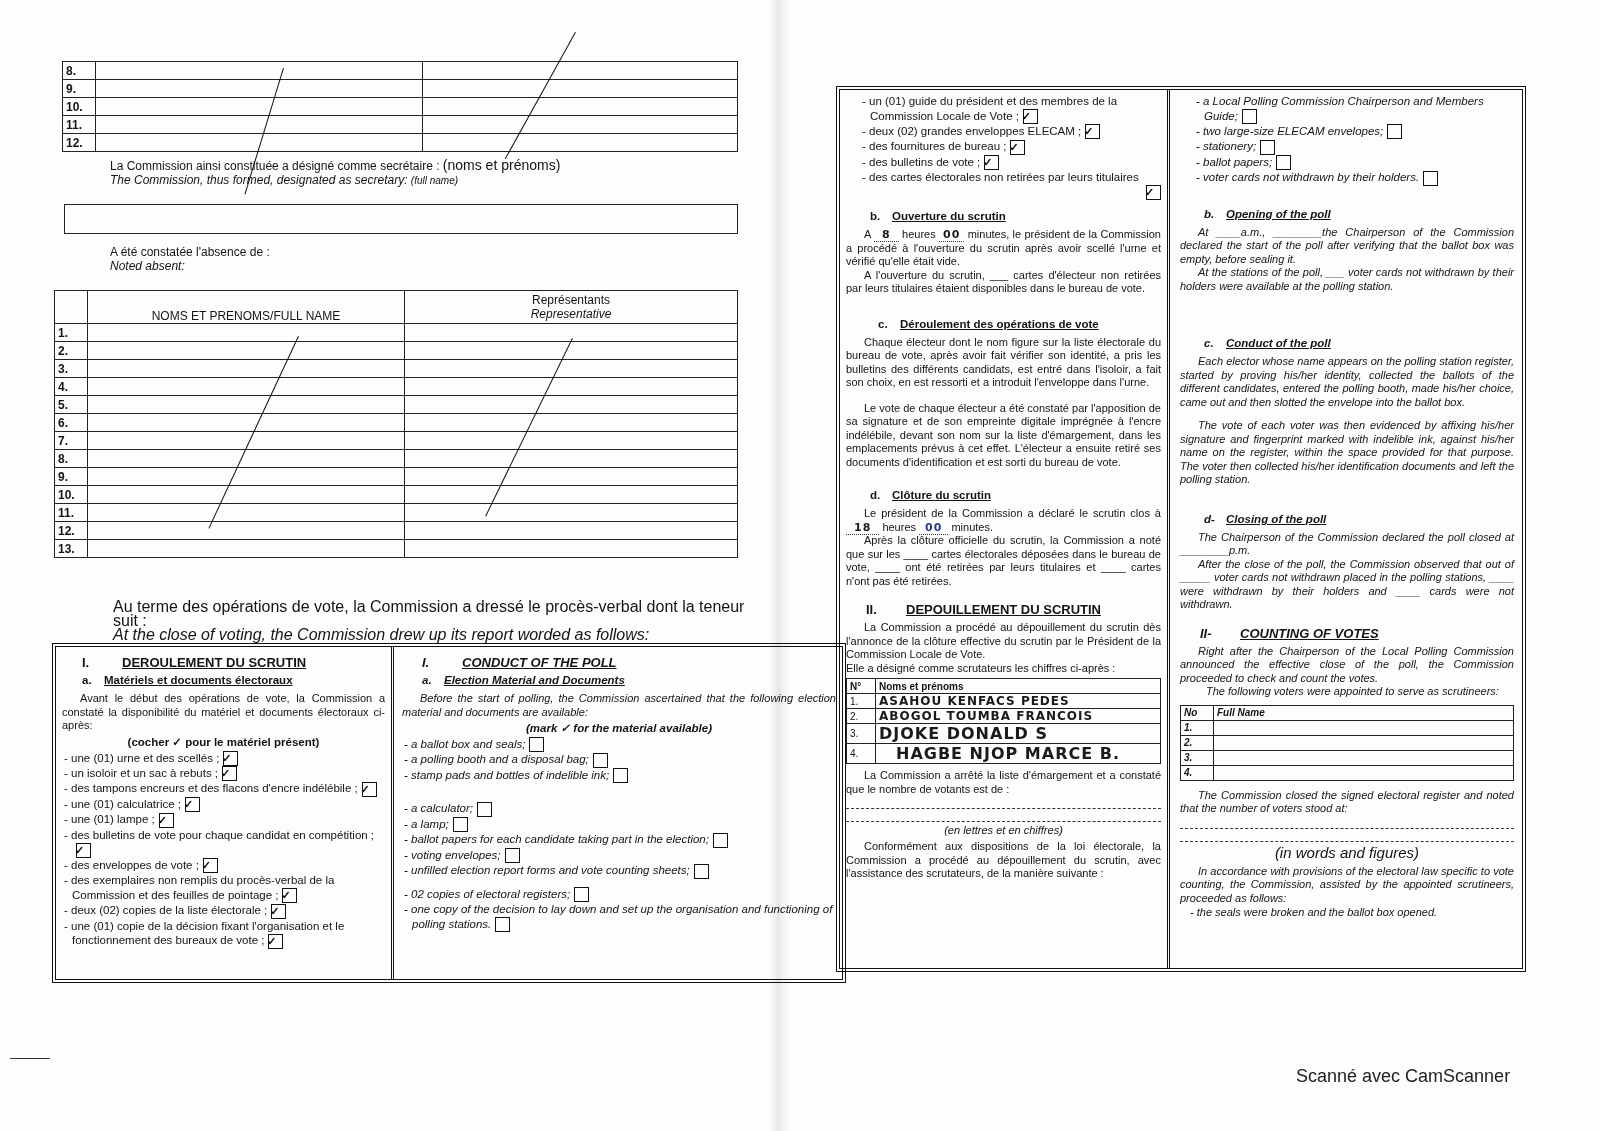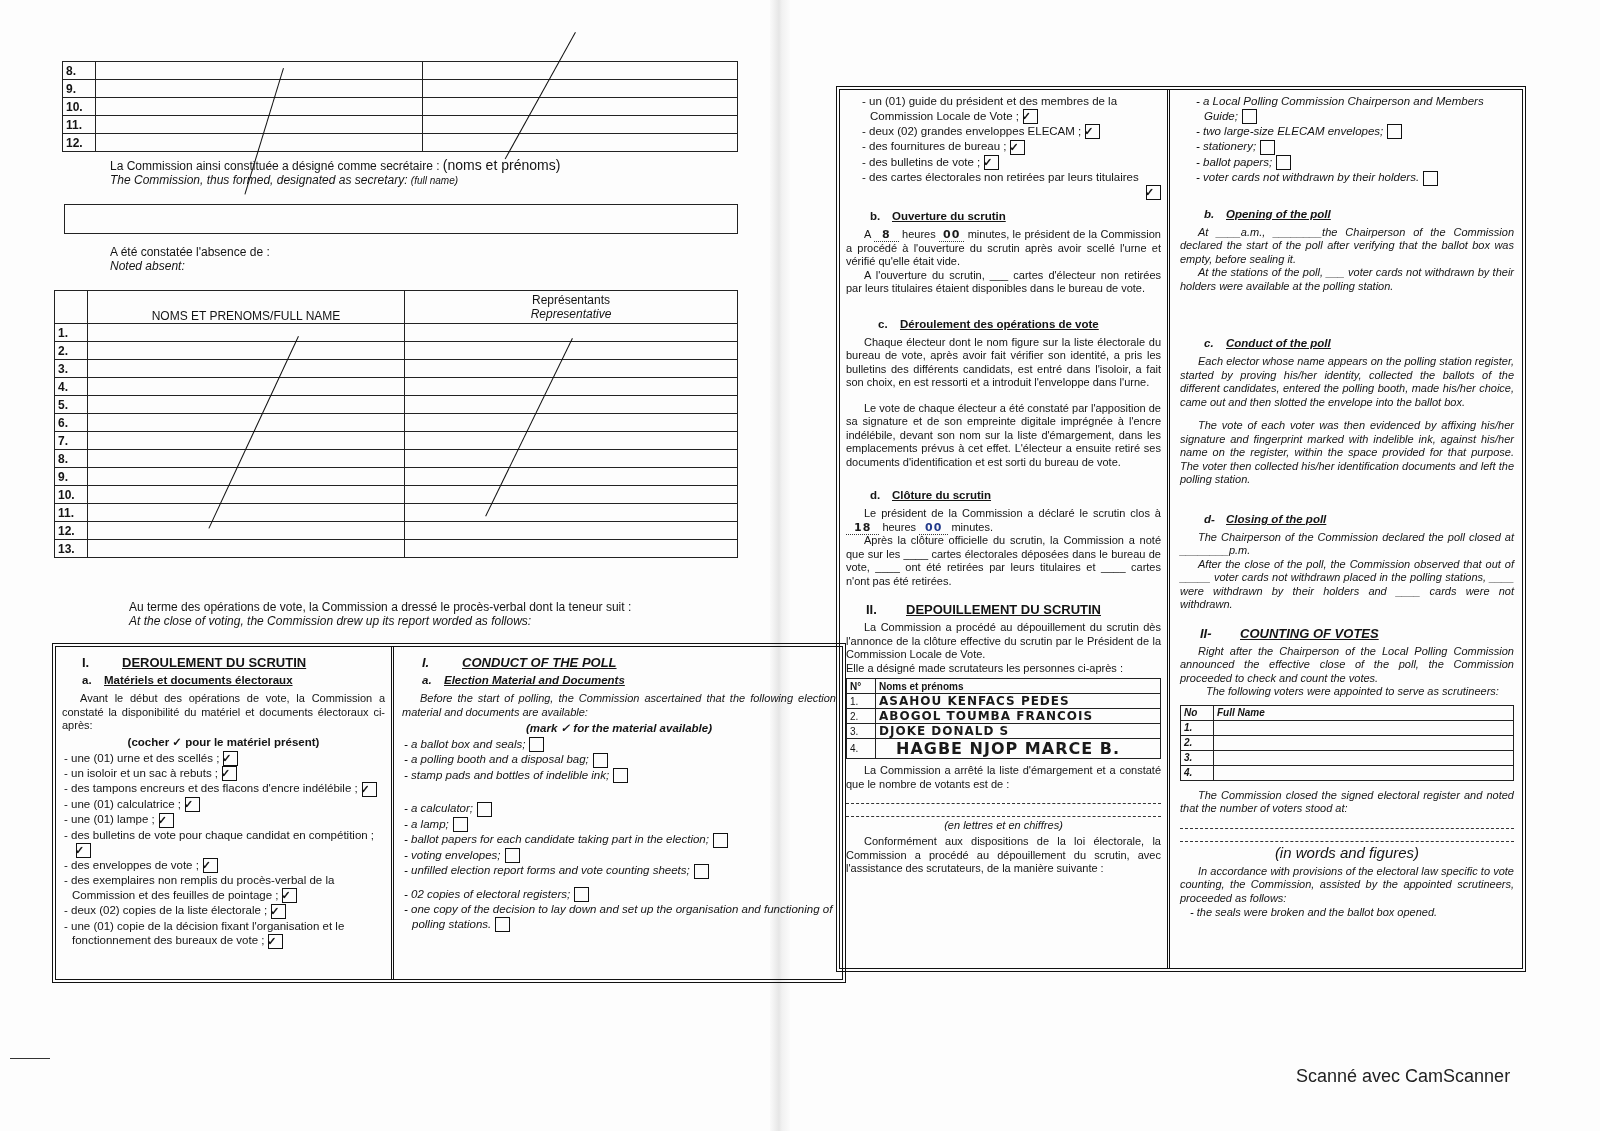--- a/index.html
+++ b/index.html
@@ -155,21 +155,21 @@
     <tr>
           <td class="n">13.</td>
           <td></td>
           <td></td>
         </tr>
   </tbody>
     </table>
   <div class="slash" style="left:298px;top:336px;height:212px;transform:rotate(25deg);"></div>
   <div class="slash" style="left:572px;top:338px;height:198px;transform:rotate(26deg);"></div>
 
-  <div class="abs t" style="left:129px;top:600px;font-size:12px;">
+  <div class="abs t" style="left:113px;top:600px;font-size:16px;">
     <div>Au terme des opérations de vote, la Commission a dressé le procès-verbal dont la teneur suit :</div>
     <div class="it">At the close of voting, the Commission drew up its report worded as follows:</div>
   </div>
 
   <div class="abs frame" style="left:52px;top:643px;width:794px;height:340px;border-width:4px;">
 
     <div class="col" style="left:0;width:338px;border-right:3px double #111;">
       <div class="h2"><span class="num">I.</span><span class="u">DEROULEMENT DU SCRUTIN</span></div>
       <div class="h3" style="margin:3px 0 6px 20px;"><span class="num">a.</span><span class="u">Matériels et documents électoraux</span></div>
       <p class="para">Avant le début des opérations de vote, la Commission a constaté la disponibilité du matériel et documents électoraux ci-après:</p>
@@ -240,38 +240,38 @@
       <span>Le président de la Commission a déclaré le scrutin clos à</span>
       <span class="hw" style="border-bottom:1px dotted #333;padding:0 8px;">18</span>
       <span>heures</span>
       <span class="hw" style="border-bottom:1px dotted #333;padding:0 6px;color:#233a8a;">00</span>
       <span>minutes.</span>
     </p>
     <p class="para">Après la clôture officielle du scrutin, la Commission a noté que sur les ____ cartes électorales déposées dans le bureau de vote, ____ ont été retirées par leurs titulaires et ____ cartes n'ont pas été retirées.</p>
 
     <div class="h2" style="margin-top:14px;"><span class="num">II.</span><span class="u">DEPOUILLEMENT DU SCRUTIN</span></div>
     <p class="para">La Commission a procédé au dépouillement du scrutin dès l'annonce de la clôture effective du scrutin par le Président de la Commission Locale de Vote.</p>
-    <p class="para" style="text-indent:0;">Elle a désigné made scrutateurs les personnes ci-après :</p>
+    <p class="para" style="text-indent:0;">Elle a désigné comme scrutateurs les chiffres ci-après :</p>
     <table class="st" style="width:100%;margin-top:3px;">
       <tbody>
           <tr>
             <td class="b" style="width:22px;">N°</td>
             <td class="b">Noms et prénoms</td>
           </tr>
       <tr>
             <td>1.</td>
             <td class="hw" style="font-size:12px;">ASAHOU KENFACS PEDES</td>
           </tr>
       <tr>
             <td>2.</td>
             <td class="hw" style="font-size:12px;">ABOGOL TOUMBA FRANCOIS</td>
           </tr>
       <tr>
             <td>3.</td>
-            <td class="hw" style="font-size:12px;margin-top:20px;">DJOKE DONALD S</td>
+            <td class="hw" style="font-size:16px;margin-top:20px;">DJOKE DONALD S</td>
           </tr>
       <tr>
             <td>4.</td>
             <td class="hw" style="font-size:16px;padding-left:20px;">HAGBE NJOP MARCE B.</td>
           </tr>
     </tbody>
       </table>
     <p class="para" style="margin-top:5px;">La Commission a arrêté la liste d'émargement et a constaté que le nombre de votants est de :</p>
     <div class="dash"></div>
     <div class="dash"></div>

